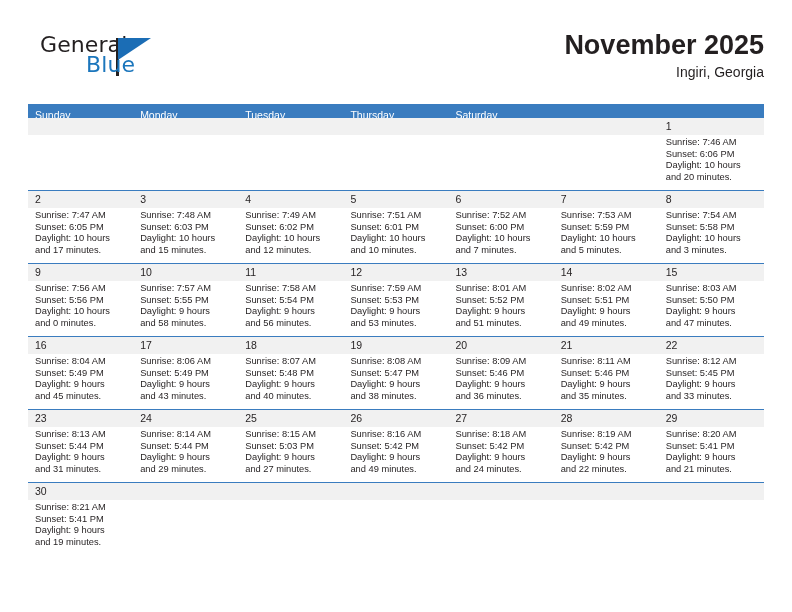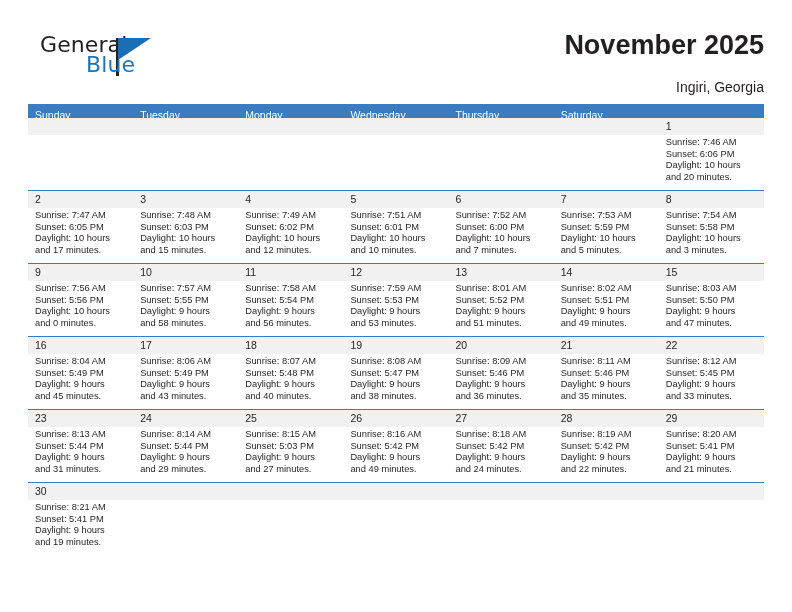--- a/index.html
+++ b/index.html
@@ -85,21 +85,21 @@
     line-height: 34px;
     color: #231f20;
     font-weight: bold;
     margin: 0;
     font-family: "Liberation Sans", sans-serif;
   }
   .cal-subtitle {
     font-size: 14px;
     line-height: 20px;
     color: #231f20;
-    margin-top: 15px;
+    margin-top: 0;
     font-family: "Liberation Sans", sans-serif;
   }
 
   
   .calendar {
     position: absolute;
     left: 28px;
     top: 104px;
     width: 736px;
   }
@@ -175,23 +175,22 @@
     <div class="title-block">
       <h1 class="cal-title">November 2025</h1>
       <div class="cal-subtitle">Ingiri, Georgia</div>
     </div>
 
   </div>
 
   <div class="calendar">
     <div class="weekdays">
         <div class="weekday">Sunday</div>
+        <div class="weekday">Monday</div>
         <div class="weekday">Tuesday</div>
-        <div class="weekday">Monday</div>
-        <div class="weekday">Wednesday</div>
         <div class="weekday">Thursday</div>
         <div class="weekday">Saturday</div>
       </div>
     <div id="weeks-container">
         <div class="week first">
           <div class="day empty">
             <span class="datenum"></span>
           </div>
           <div class="day empty">
             <span class="datenum"></span>

